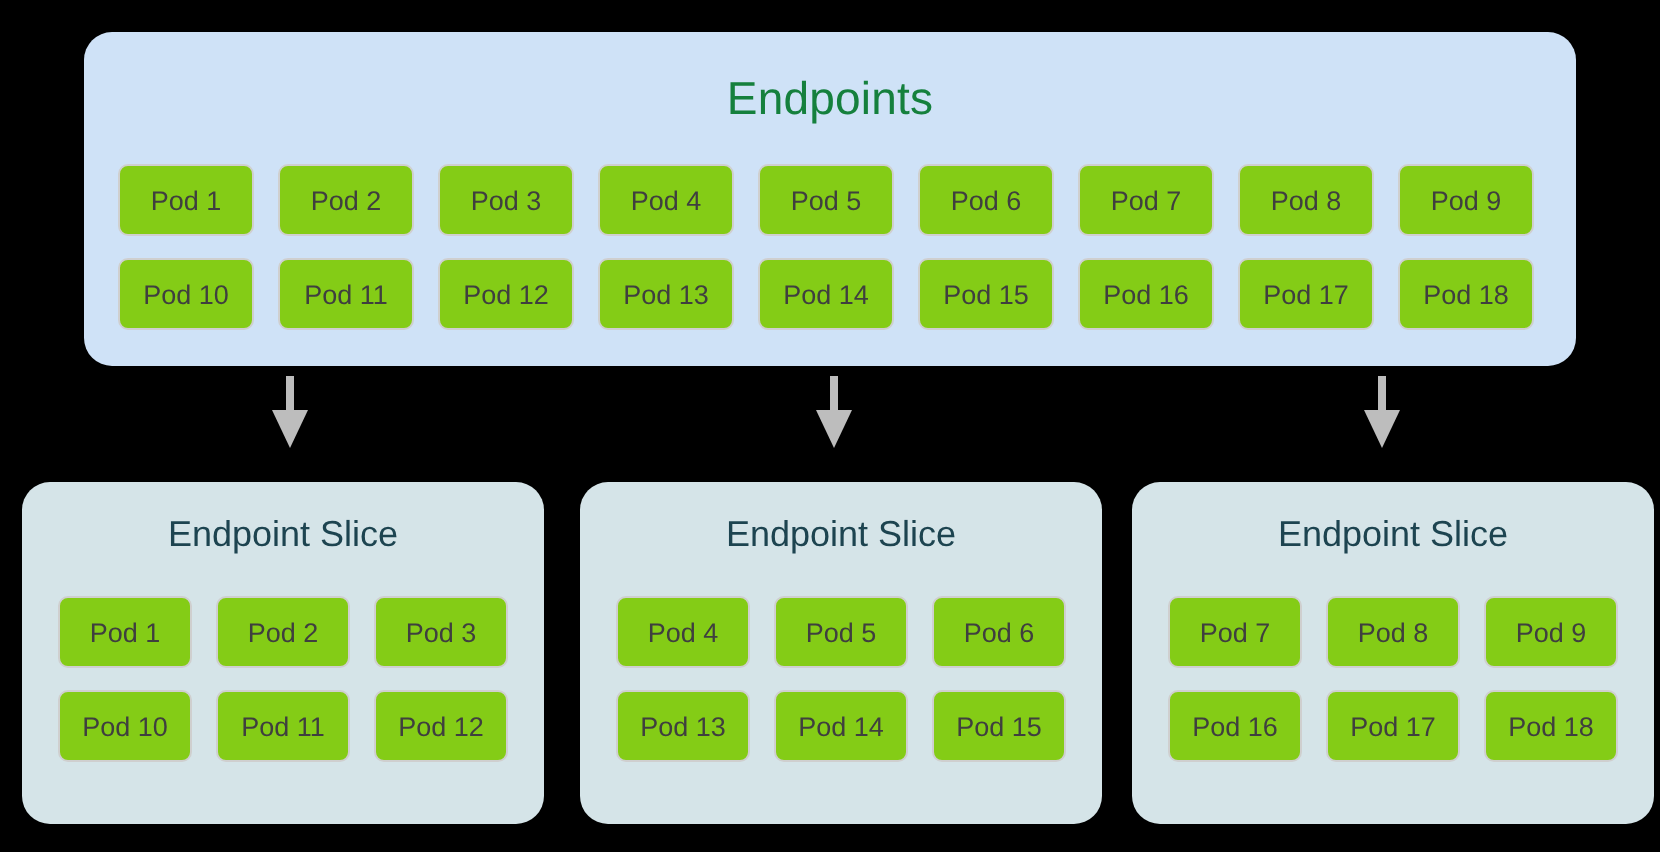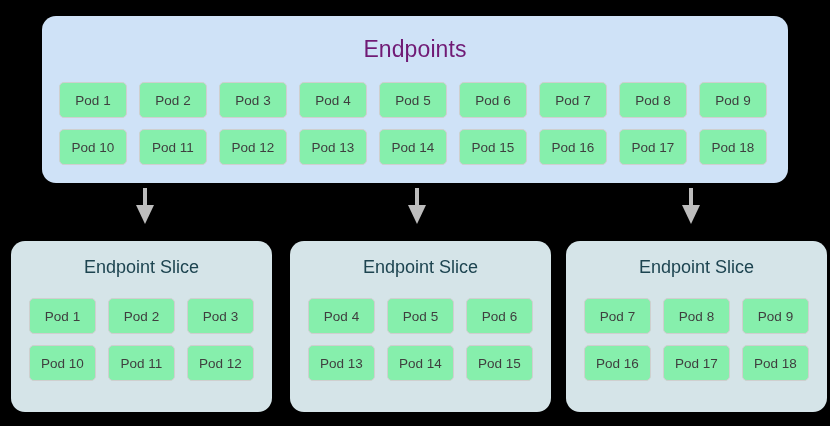--- a/index.html
+++ b/index.html
@@ -34,40 +34,40 @@
     box-sizing: border-box;
   }
 
   .endpoints-title {
     position: absolute;
     top: 22px;
     left: 0;
     width: 100%;
     text-align: center;
     font-size: 23px;
-    color: #701a75;
+    color: #15803d;
     letter-spacing: .1px;
     line-height: 1;
   }
 
   .endpoints-rows {
     position: absolute;
     top: 66px;
     left: 17px;
     right: 17px;
   }
 
   .endpoints-row {
     display: flex;
     gap: 12px;
     margin-bottom: 11px;
   }
 
   .pod {
-    background: #86efac;
+    background: #84cc16;
     border: 1px solid #cfcfcf;
     border-radius: 5px;
     color: #3f3f3f;
     font-size: 13.5px;
     display: flex;
     align-items: center;
     justify-content: center;
     box-sizing: border-box;
   }
 

